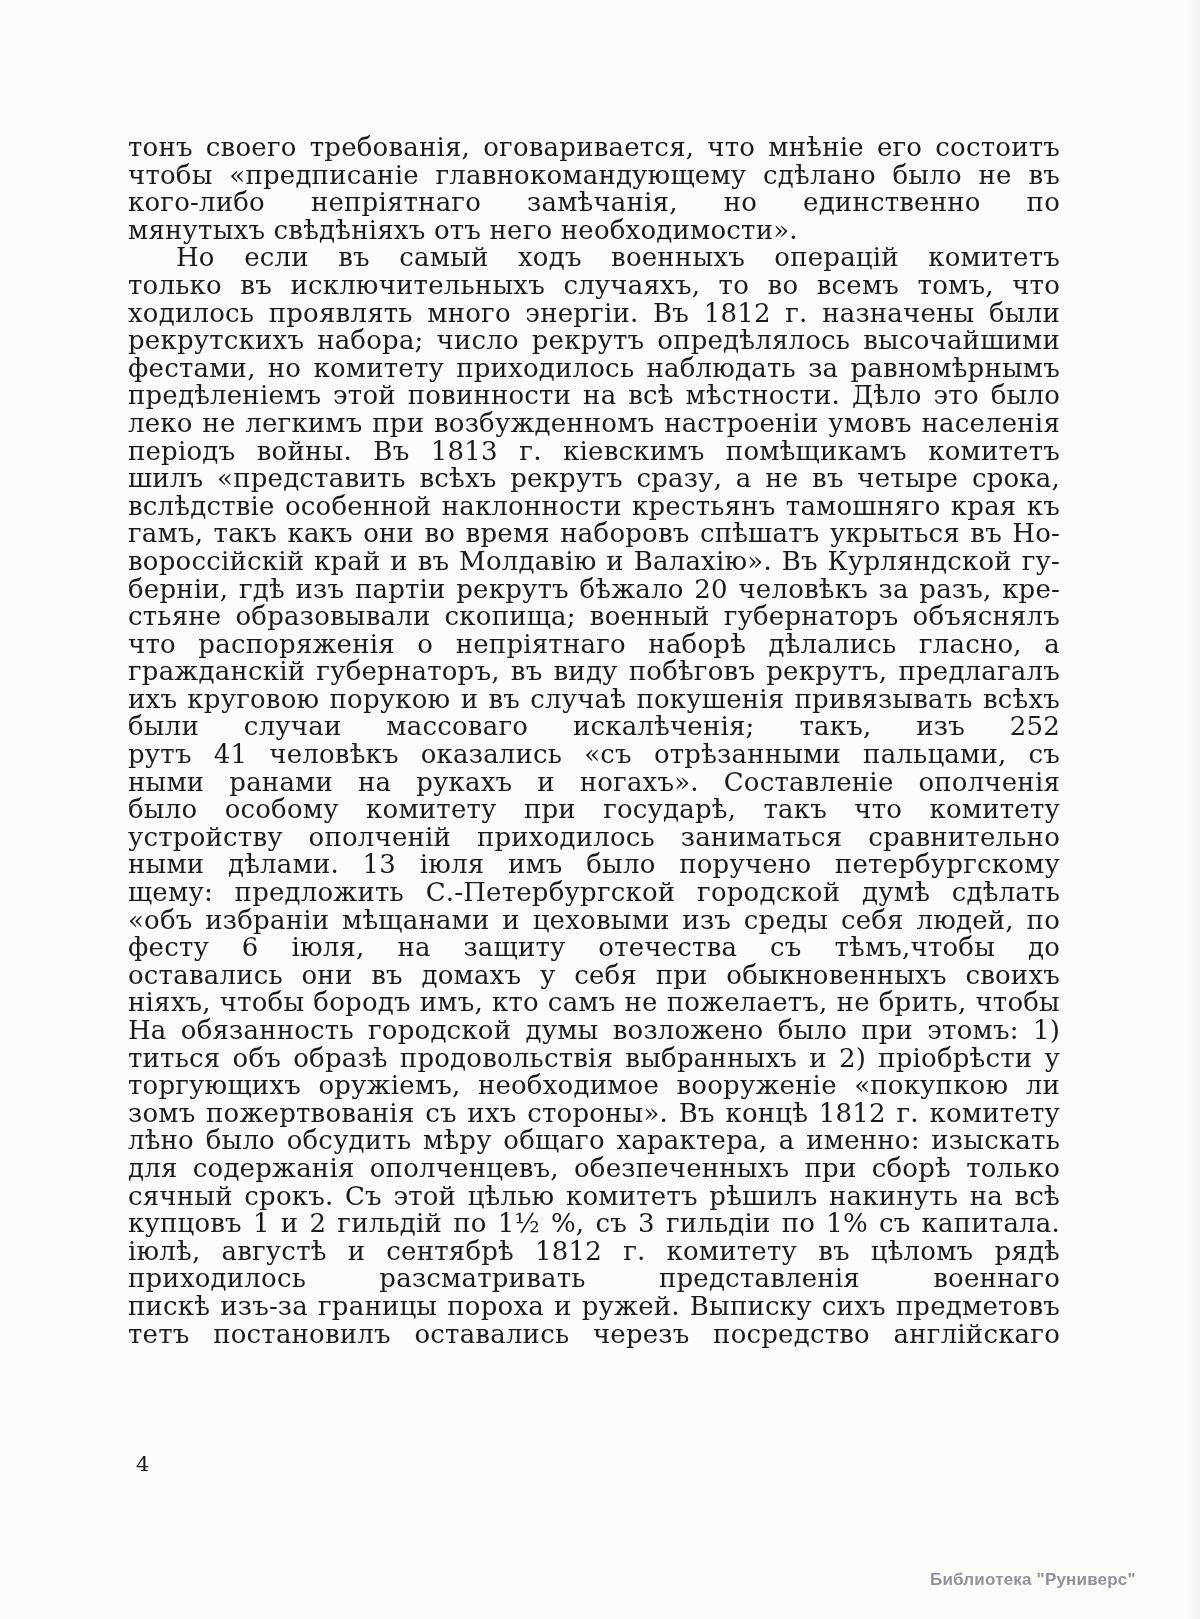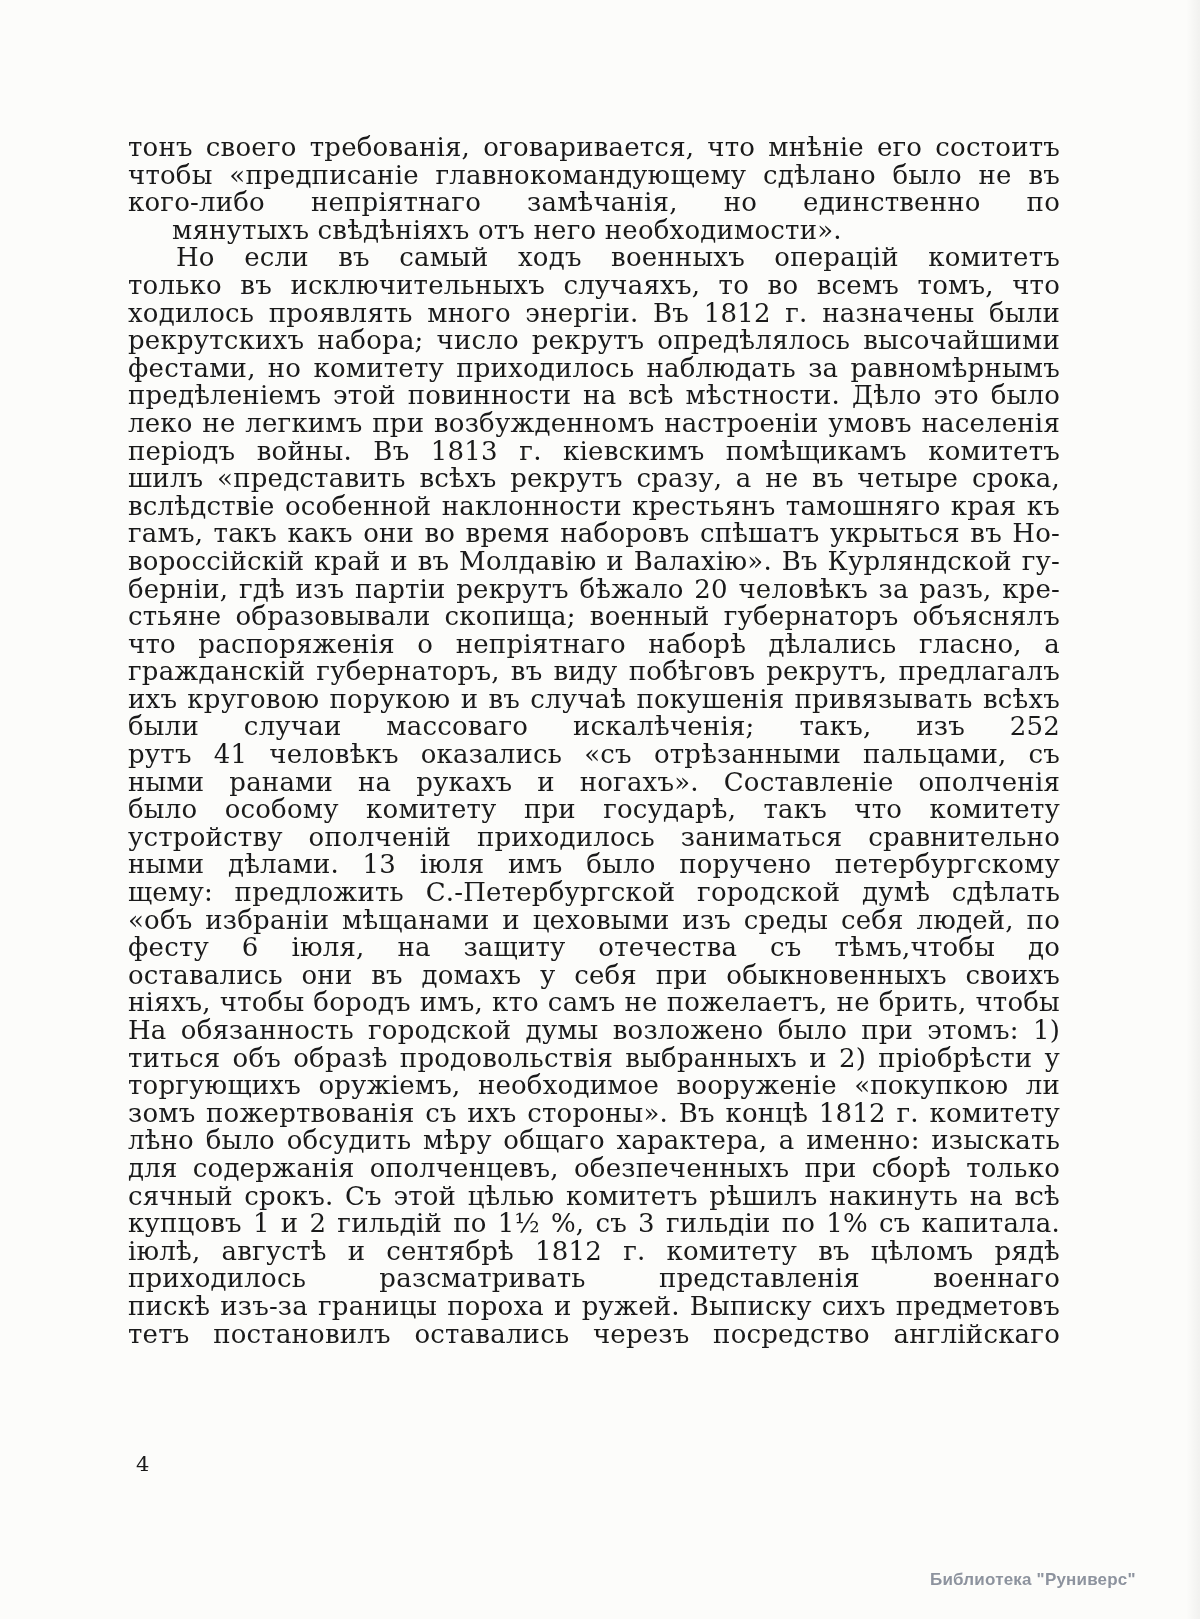--- a/index.html
+++ b/index.html
@@ -37,21 +37,20 @@
     letter-spacing: 0.2px;
   }
   .line {
     text-align: justify;
     text-align-last: justify;
     height: 27.6px;
     overflow: hidden;
   }
   .line.eop {
     text-align-last: left;
-    margin-left: 44px;
   }
   .line.indent {
     text-indent: 48px;
   }
   .page-number {
     position: absolute;
     left: 136px;
     top: 1452px;
     color: var(--ink);
     font-size: 21px;

